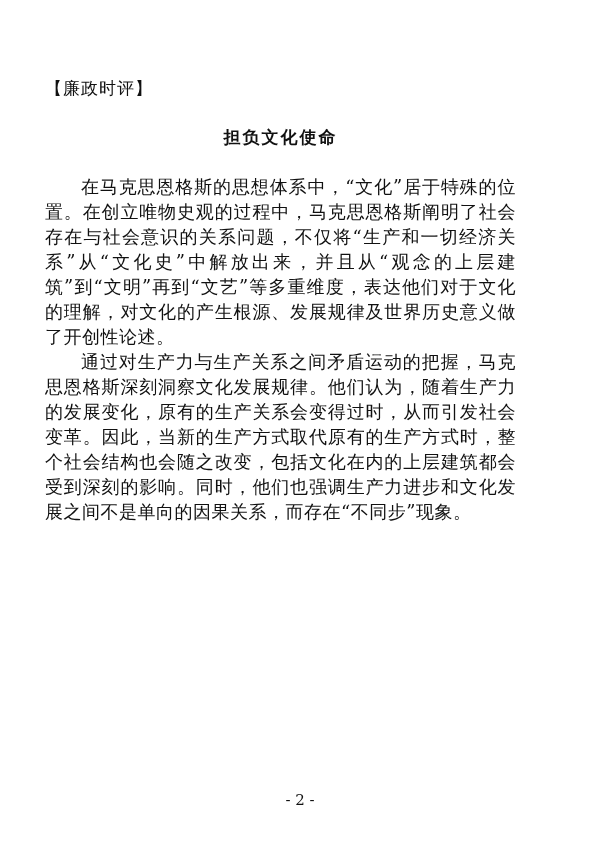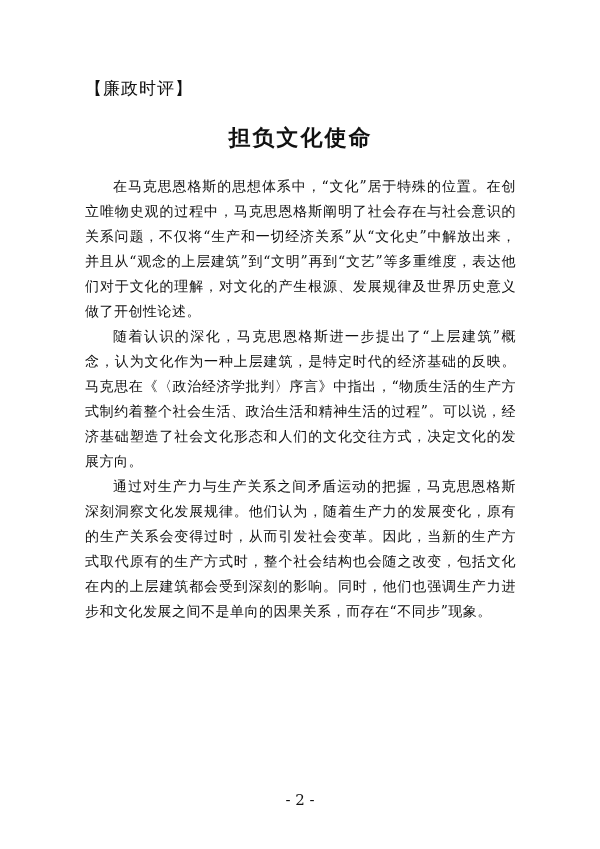--- a/index.html
+++ b/index.html
@@ -6,42 +6,42 @@
     margin: 0;
     padding: 0;
     background: #ffffff;
   }
   .page {
     position: relative;
     width: 600px;
     height: 849px;
     background: #ffffff;
     box-sizing: border-box;
-    padding: 78px 84px 0 85px;
+    padding: 78px 84px 0 45px;
     color: #111111;
     font-family: "DejaVu Serif", "Liberation Serif", serif;
     overflow: hidden;
   }
   .header-tag {
     font-size: 17px;
     line-height: 20px;
     letter-spacing: 1px;
     text-align: left;
   }
   .doc-title {
     margin: 26px 0 24px 0;
-    font-size: 22px;
+    font-size: 17px;
     line-height: 26px;
     font-weight: bold;
     text-align: center;
     letter-spacing: 2px;
   }
   .body-text p {
     margin: 0;
-    font-size: 14px;
+    font-size: 18px;
     line-height: 25px;
     text-align: justify;
     text-indent: 2em;
     letter-spacing: 0.5px;
   }
   .page-number {
     position: absolute;
     left: 0;
     right: 0;
     bottom: 40px;
@@ -54,18 +54,17 @@
 </head>
 <body>
 
 <div class="page">
   <div class="header-tag">【廉政时评】</div>
 
   <h1 class="doc-title">担负文化使命</h1>
 
   <div class="body-text">
     <p>在马克思恩格斯的思想体系中，“文化”居于特殊的位置。在创立唯物史观的过程中，马克思恩格斯阐明了社会存在与社会意识的关系问题，不仅将“生产和一切经济关系”从“文化史”中解放出来，并且从“观念的上层建筑”到“文明”再到“文艺”等多重维度，表达他们对于文化的理解，对文化的产生根源、发展规律及世界历史意义做了开创性论述。</p>
-    <p>随着认识的深化，马克思恩格斯进一步提出了“上层建筑”概念，认为文化作为一种上层建筑，是特定时代的经济基础的反映。马克思在《〈政治经济学批判〉序言》中指出，“物质生活的生产方式制约着整个社会生活、政治生活和精神生活的过程”。可以说，经济基础塑造了社会文化形态和人们的文化交往方式，决定文化的发展方向。</p>
     <p>通过对生产力与生产关系之间矛盾运动的把握，马克思恩格斯深刻洞察文化发展规律。他们认为，随着生产力的发展变化，原有的生产关系会变得过时，从而引发社会变革。因此，当新的生产方式取代原有的生产方式时，整个社会结构也会随之改变，包括文化在内的上层建筑都会受到深刻的影响。同时，他们也强调生产力进步和文化发展之间不是单向的因果关系，而存在“不同步”现象。</p>
   </div>
 
   <div class="page-number">- 2 -</div>
 </div>
 
 </body></html>

